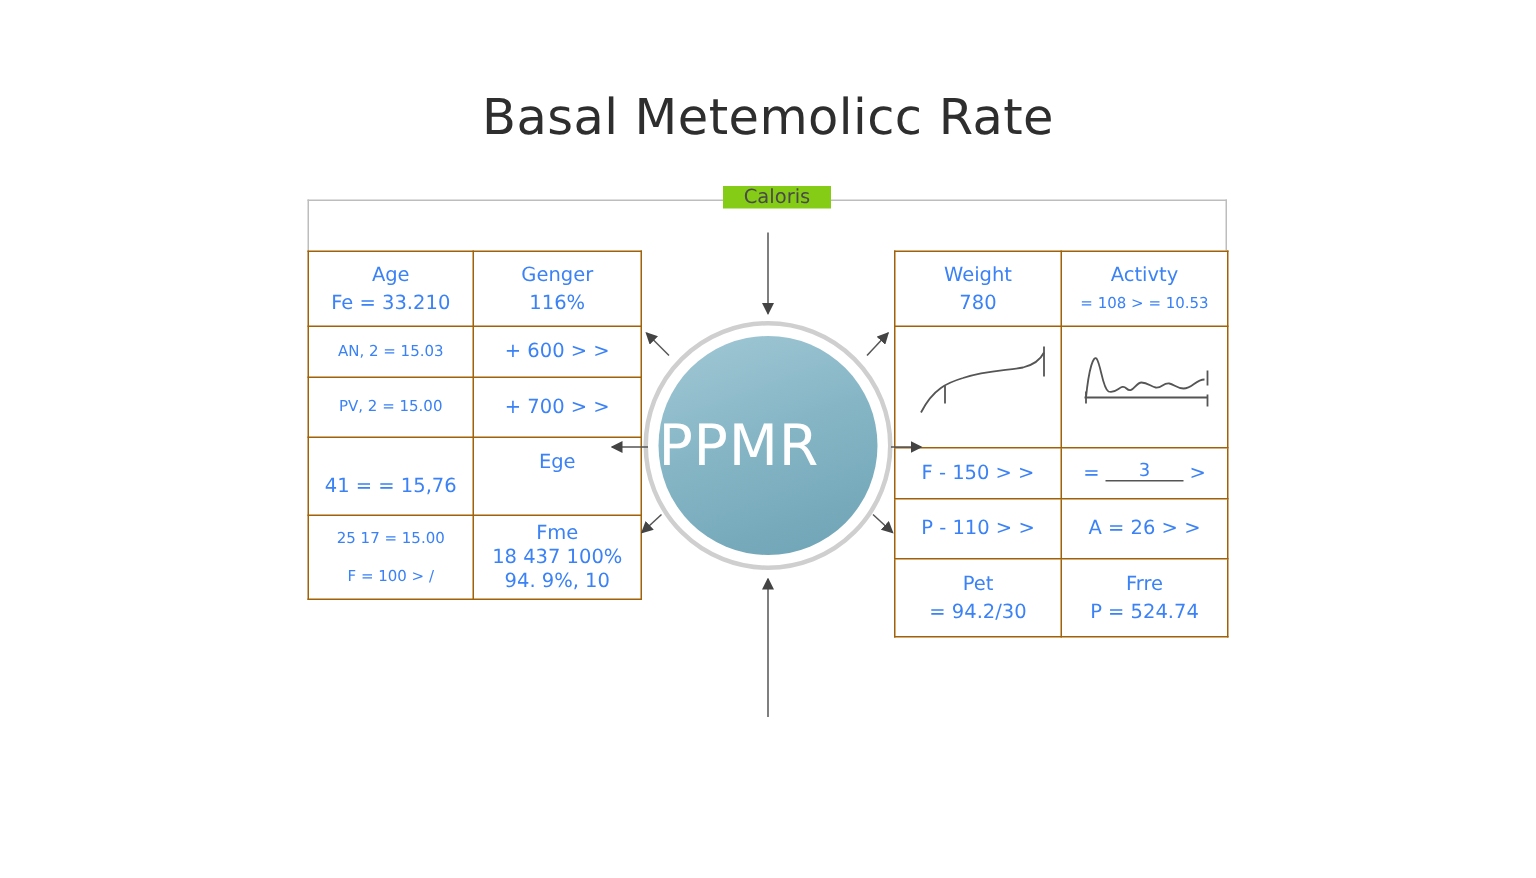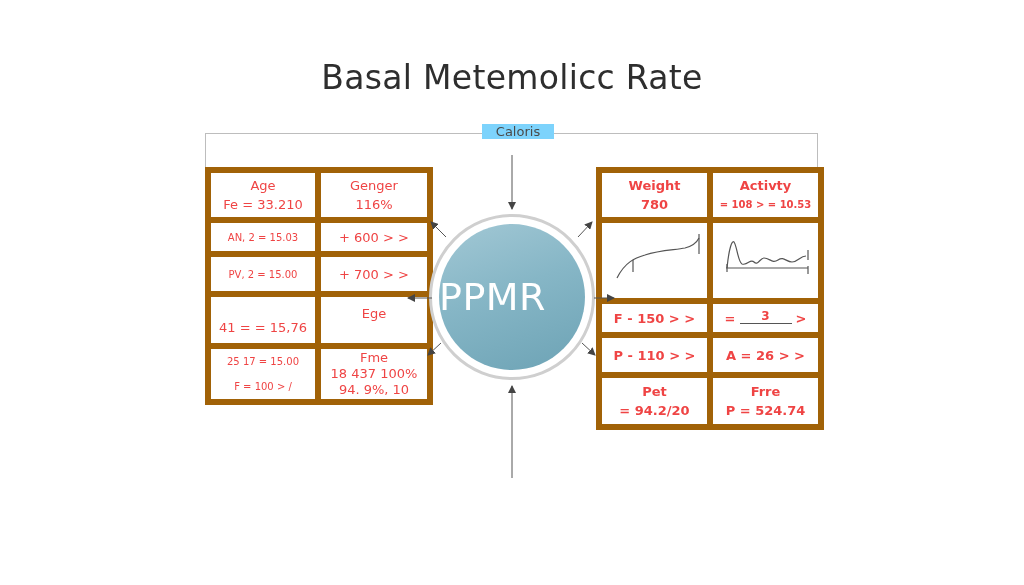--- a/index.html
+++ b/index.html
@@ -12,31 +12,31 @@
     font-size:33px; color:#2e2e2e; letter-spacing:0.3px;margin-top:20px;
   }
   .frame-top {
     position:absolute; top:133px; left:205px; width:613px; height:0;
     border-top:1px solid #bdbdbd;
   }
   .frame-left { position:absolute; left:205px; top:133px; width:0; height:34px; border-left:1px solid #bdbdbd; }
   .frame-right { position:absolute; left:817px; top:133px; width:0; height:34px; border-left:1px solid #bdbdbd; }
   .caloris {
     position:absolute; top:124px; left:482px; width:60px; text-align:center;
-    background:#7dd3fc; font-size:13px; color:#4a4a4a; padding:0 6px;
+    background:#84cc16; font-size:13px; color:#4a4a4a; padding:0 6px;
   }
   table.grid {
     position:absolute; border-collapse:collapse; table-layout:fixed;
   }
   table.grid td {
-    border:6px solid #a16207; text-align:center; vertical-align:middle;
-    font-size:13px; color:#ef4444; line-height:19px; padding:0;
+    border:1px solid #a16207; text-align:center; vertical-align:middle;
+    font-size:13px; color:#3b82f6; line-height:19px; padding:0;
   }
   #left-table { left:205px; top:167px; width:223px; }
-  #right-table { left:596px; top:167px; width:222px;font-weight:bold; }
+  #right-table { left:596px; top:167px; width:222px; }
   .cell-line { display:block; }
   .small { font-size:10px; }
   .ppmr-ring {
     position:absolute; left:429px; top:214px; width:166px; height:166px;
     border-radius:50%; background:#ffffff; border:3px solid #cfcfcf; box-sizing:border-box;
   }
   .ppmr-core {
     position:absolute; left:439px; top:224px; width:146px; height:146px; border-radius:50%;
     background:linear-gradient(160deg, #a2c8d5 0%, #86b6c6 45%, #6da3b5 100%);
     display:flex; align-items:center; justify-content:flex-start;
@@ -158,21 +158,21 @@
     <td>
           <span class="cell-line">P - 110 &gt; &gt;</span>
         </td>
     <td>
           <span class="cell-line">A = 26 &gt; &gt;</span>
         </td>
   </tr>
   <tr style="height:52px">
     <td>
       <span class="cell-line">Pet</span>
-      <span class="cell-line">= 94.2/20</span>
+      <span class="cell-line">= 94.2/30</span>
     </td>
     <td>
       <span class="cell-line">Frre</span>
       <span class="cell-line">P = 524.74</span>
     </td>
   </tr>
 </tbody>
   </table>
 
 <div class="ppmr-ring"></div>

